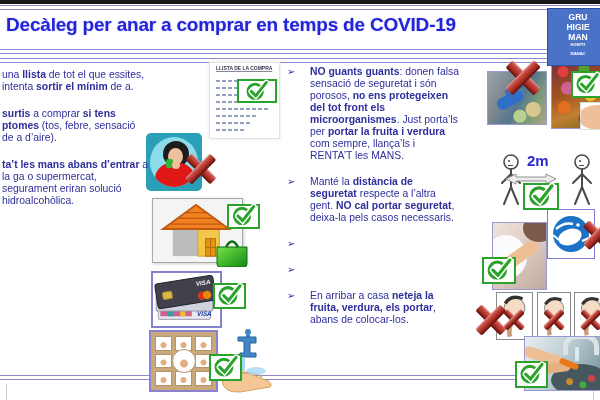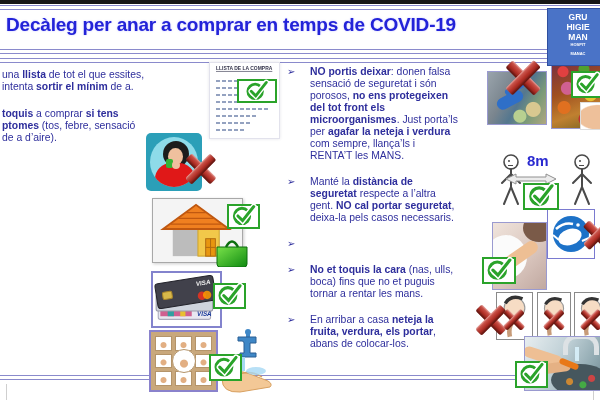--- a/index.html
+++ b/index.html
@@ -125,37 +125,37 @@
   <div id="logo-box">
       <div class="big">GRU</div>
       <div class="big">HIGIE</div>
       <div class="big">MAN</div>
       <div class="tiny">HOSPIT</div>
       <div class="tiny">MANAC</div>
     </div>
 
   <div id="left-col">
       <div class="l-item">una <b>llista</b> de tot el que essites, intenta <b>sortir el mínim</b> de a.</div>
-      <div class="l-item"><b>toquis</b> a comprar <b>si tens ptomes</b> (tos, febre, sensació de a d’aire).</div>
+      <div class="l-item"><b>surtis</b> a comprar <b>si tens ptomes</b> (tos, febre, sensació de a d’aire).</div>
+      <div class="l-item"><b>ta’t les mans abans d’entrar</b> a la ga o supermercat, segurament eriran solució hidroalcohòlica.</div>
     </div>
   <div id="right-col">
       <div class="r-item">
         <span class="bullet">➢</span>
-        <span class="txt"><b>NO portis deixar</b>: donen falsa sensació de seguretat i són porosos, <b>no ens protegeixen del tot front els microorganismes</b>. Just porta’ls per <b>agafar la neteja i verdura</b> com sempre, llança’ls i RENTA’T les MANS.</span>
+        <span class="txt"><b>NO guants guants</b>: donen falsa sensació de seguretat i són porosos, <b>no ens protegeixen del tot front els microorganismes</b>. Just porta’ls per <b>portar la fruita i verdura</b> com sempre, llança’ls i RENTA’T les MANS.</span>
       </div>
       <div class="r-item">
         <span class="bullet">➢</span>
         <span class="txt">Manté la <b>distància de seguretat</b> respecte a l’altra gent. <b>NO cal portar seguretat</b>, deixa-la pels casos necessaris.</span>
       </div>
       <div class="r-item">
         <span class="bullet">➢</span>
       </div>
       <div class="r-item">
         <span class="bullet">➢</span>
-        <span class="txt"><b>No et toquis la cara</b> (nas, ulls, boca) fins que no et puguis tornar a rentar les mans.</span>
       </div>
       <div class="r-item">
         <span class="bullet">➢</span>
         <span class="txt">En arribar a casa <b>neteja la fruita, verdura, els portar</b>, abans de colocar-los.</span>
       </div>
     </div>
 
   <div id="list-card">
     <div id="list-title">LLISTA DE LA COMPRA</div>
     <div class="scribble" style="width:46px"></div>
@@ -291,21 +291,21 @@
         <circle cx="10" cy="7" r="0.9" fill="#333"></circle>
         <path d="M9 11.5 h5" stroke="#4a4a4a" stroke-width="1" fill="none"></path>
         <path d="M12 15 V33 M12 20 L3 29 M12 20 L21 29 M12 33 L5 50 M12 33 L19 50" stroke="#4a4a4a" stroke-width="2" fill="none" stroke-linecap="round"></path>
       </svg></div>
   <div class="stick" id="stick-right"><svg viewBox="0 0 24 52">
         <circle cx="12" cy="8" r="7" fill="#fff" stroke="#4a4a4a" stroke-width="1.6"></circle>
         <circle cx="10" cy="7" r="0.9" fill="#333"></circle>
         <path d="M9 11.5 h5" stroke="#4a4a4a" stroke-width="1" fill="none"></path>
         <path d="M12 15 V33 M12 20 L3 29 M12 20 L21 29 M12 33 L5 50 M12 33 L19 50" stroke="#4a4a4a" stroke-width="2" fill="none" stroke-linecap="round"></path>
       </svg></div>
-  <div id="dist-label">8m</div>
+  <div id="dist-label">2m</div>
   <svg id="dist-arrow" viewBox="0 0 52 14">
     <polygon points="1,7 11,2 11,5 41,5 41,2 51,7 41,12 41,9 11,9 11,12" fill="#ececec" stroke="#909090"></polygon>
   </svg>
   <div class="check" style="left:523px;top:183px;width:36px;height:27px">
       <svg viewBox="0 0 42 40">
         <circle cx="18" cy="22" r="13" fill="#fff" stroke="#2aa32a" stroke-width="5"></circle>
         <path d="M11 22 l8 8 L38 6" fill="none" stroke="#fff" stroke-width="10" stroke-linecap="round"></path>
         <path d="M11 22 l8 8 L38 6" fill="none" stroke="#2aa32a" stroke-width="5" stroke-linecap="round"></path>
       </svg>
     </div>

